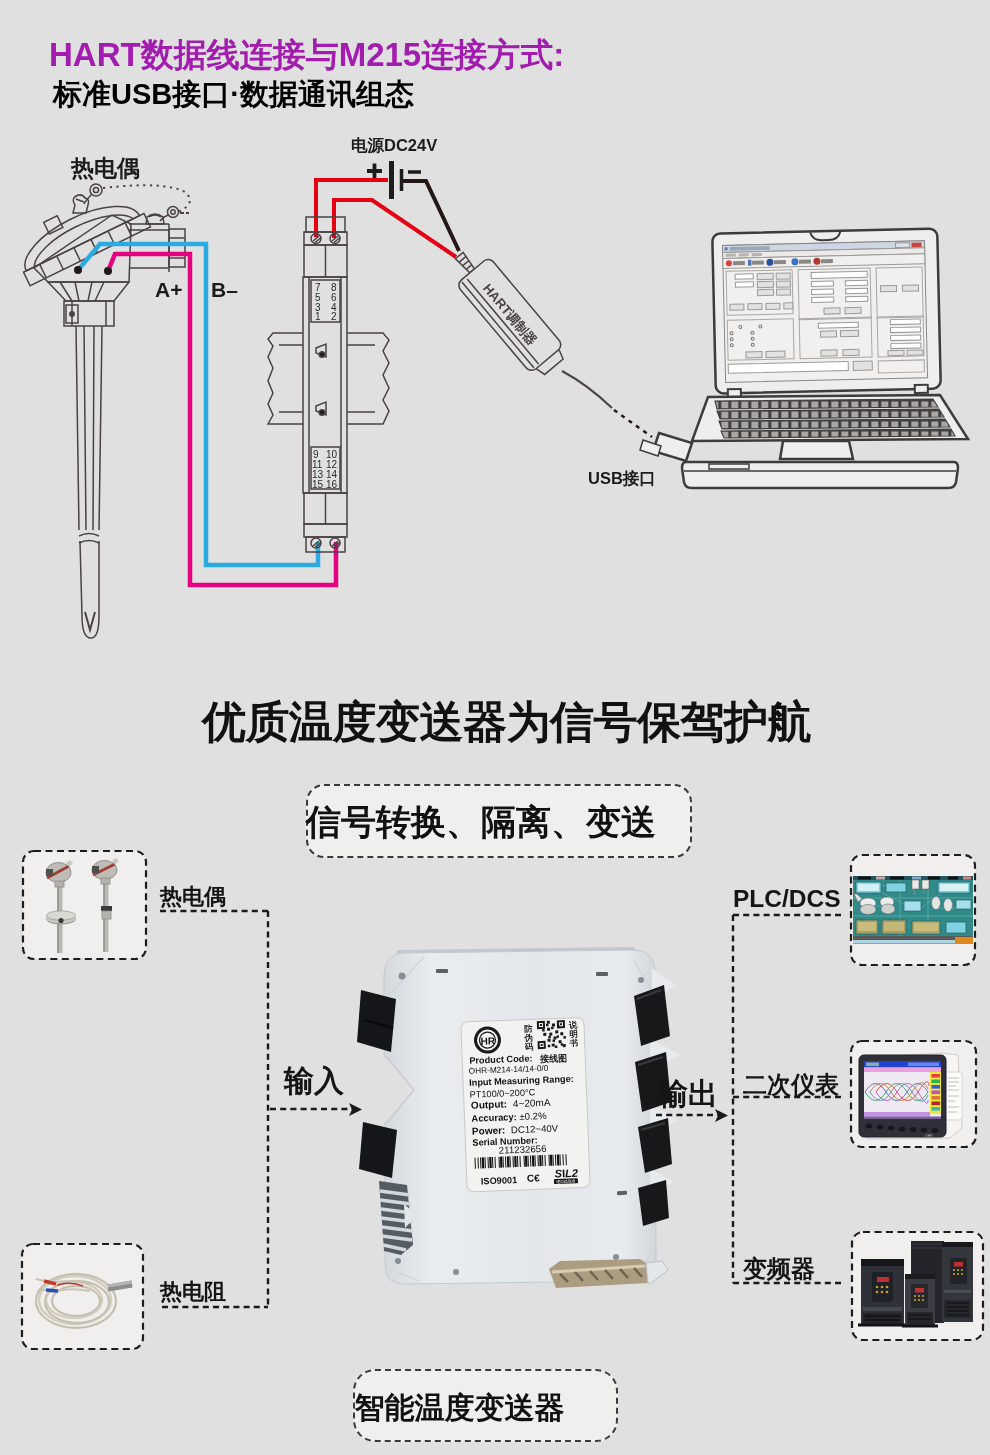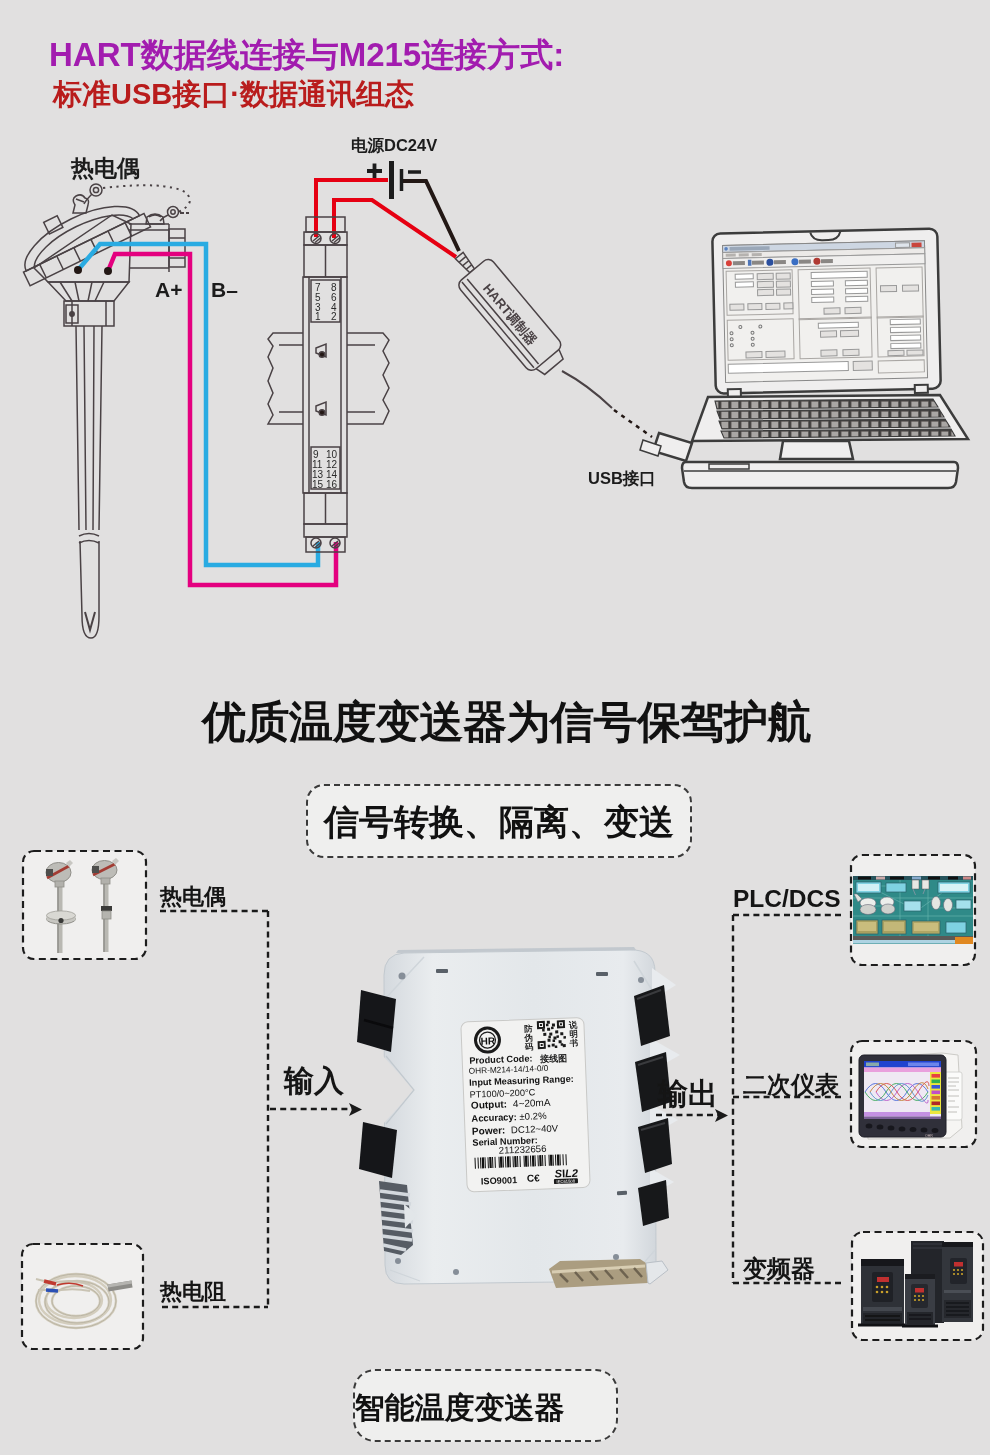--- a/index.html
+++ b/index.html
@@ -5,21 +5,21 @@
   html,body{margin:0;padding:0;}
   body{width:990px;height:1455px;background:#e1e0e0;font-family:"Liberation Sans",sans-serif;overflow:hidden;position:relative;}
   .abs{position:absolute;}
   .dashbox{position:absolute;background:#efefee;border:2px dashed #3a3a3a;border-radius:18px;box-sizing:border-box;}
 </style>
 </head>
 <body>
 
 <div class="abs" style="left:49px;top:33px;font-size:33px;font-weight:bold;color:#a21caf;letter-spacing:0px;">HART数据线连接与M215连接方式:</div>
 
-<div class="abs" style="left:53px;top:75px;font-size:29px;font-weight:bold;color:#b91c1c;">标准USB接口·数据通讯组态</div>
+<div class="abs" style="left:53px;top:75px;font-size:29px;font-weight:bold;color:#000000;">标准USB接口·数据通讯组态</div>
 
 <svg class="abs" style="left:0;top:0;" width="990" height="680" viewBox="0 0 990 680" fill="none">
 <g stroke="#4a4245" stroke-width="1.5" fill="none">
 
   <g transform="rotate(-26 85 250)">
     <path d="M23 243 A63 27 0 0 1 149 243 Z"></path>
     <path d="M32 243 A56 22 0 0 1 142 243"></path>
     <rect x="20" y="243" width="134" height="15"></rect>
     <path d="M38 243 v15 M57 243 v15 M76 243 v15 M95 243 v15 M114 243 v15 M133 243 v15"></path>
     <rect x="60" y="207" width="15" height="13"></rect>
@@ -279,21 +279,21 @@
   <path d="M643 440 l18 6 l-3 10 l-18 -6 z" fill="#efeeee" stroke-width="1.5"></path>
 </g>
 
 <text x="588" y="484" font-size="16.5" fill="#1c1c1c" font-family="Liberation Sans" font-weight="bold">USB接口</text>
 </svg>
 
 <div class="abs" style="left:0;top:693px;width:1013px;text-align:center;font-size:44px;letter-spacing:-0.5px;font-weight:bold;color:#111;">优质温度变送器为信号保驾护航</div>
 
 <div class="dashbox" style="left:306px;top:784px;width:386px;height:74px;"></div>
 
-<div class="abs" style="left:306px;top:799px;width:386px;text-align:center;font-size:35px;font-weight:bold;color:#111;">信号转换、隔离、变送</div>
+<div class="abs" style="left:306px;top:799px;width:386px;font-size:35px;font-weight:bold;color:#111;">信号转换、隔离、变送</div>
 
 <svg class="abs" style="left:0;top:840px;" width="990" height="615" viewBox="0 840 990 615" fill="none">
 
 <g>
   <rect x="23" y="851" width="123" height="108" rx="11" fill="#f0efee" stroke="#1d1d1d" stroke-width="2.2" stroke-dasharray="7 4.5"></rect>
 
   <path d="M60 885 V953" stroke="#b9b8b2" stroke-width="5"></path>
   <path d="M58 885 V953" stroke="#8f8e88" stroke-width="1.5"></path>
 
   <ellipse cx="61" cy="919" rx="14.5" ry="5" fill="#c8c7c2" stroke="#8f8e88" stroke-width="1"></ellipse>

